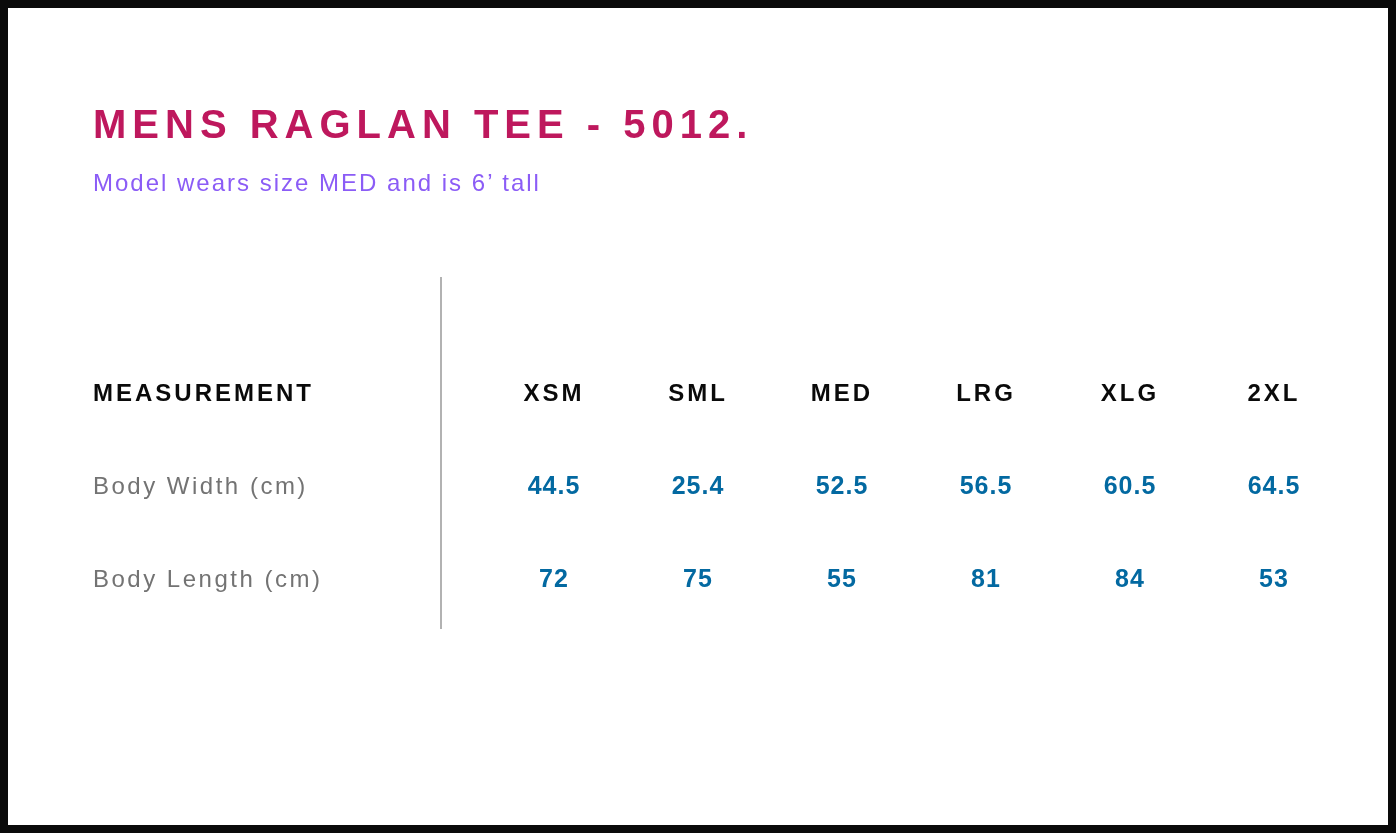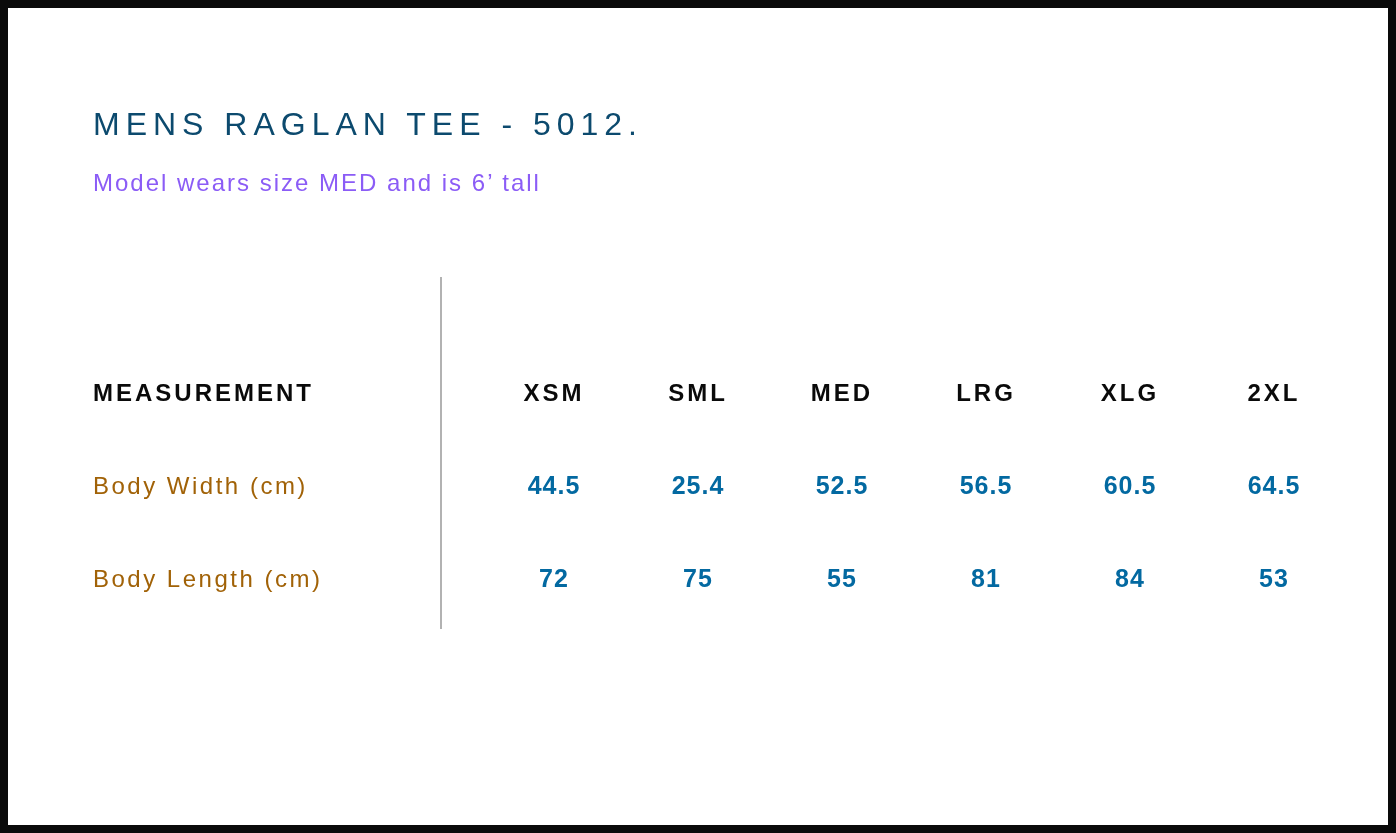--- a/index.html
+++ b/index.html
@@ -19,25 +19,25 @@
     position: absolute;
     inset: 0;
     border: 8px solid #0a0a0a;
     pointer-events: none;
   }
   .content {
     padding: 0 50px 0 93px;
   }
   .page-title {
     margin: 104px 0 0 0;
-    font-size: 32px;
+    font-size: 40px;
     line-height: 40px;
-    font-weight: 400;
+    font-weight: 700;
     letter-spacing: 6px;
-    color: #0c4a6e;
+    color: #be185d;
     white-space: nowrap;
   }
   .subtitle {
     margin: 24px 0 0 0;
     font-size: 24px;
     line-height: 30px;
     font-weight: 400;
     letter-spacing: 2px;
     color: #8b5cf6;
     white-space: nowrap;
@@ -77,21 +77,21 @@
   .t-row.header .cell {
     font-size: 24px;
     font-weight: 700;
     letter-spacing: 3px;
     color: #0a0a0a;
   }
   .t-row.data .cell-label {
     font-size: 24px;
     font-weight: 400;
     letter-spacing: 2.5px;
-    color: #a16207;
+    color: #737373;
   }
   .t-row.data .cell {
     font-size: 25px;
     font-weight: 700;
     letter-spacing: 1px;
     color: #0369a1;
   }
   .footnote {
     margin: 114px 0 0 0;
     font-size: 25px;

